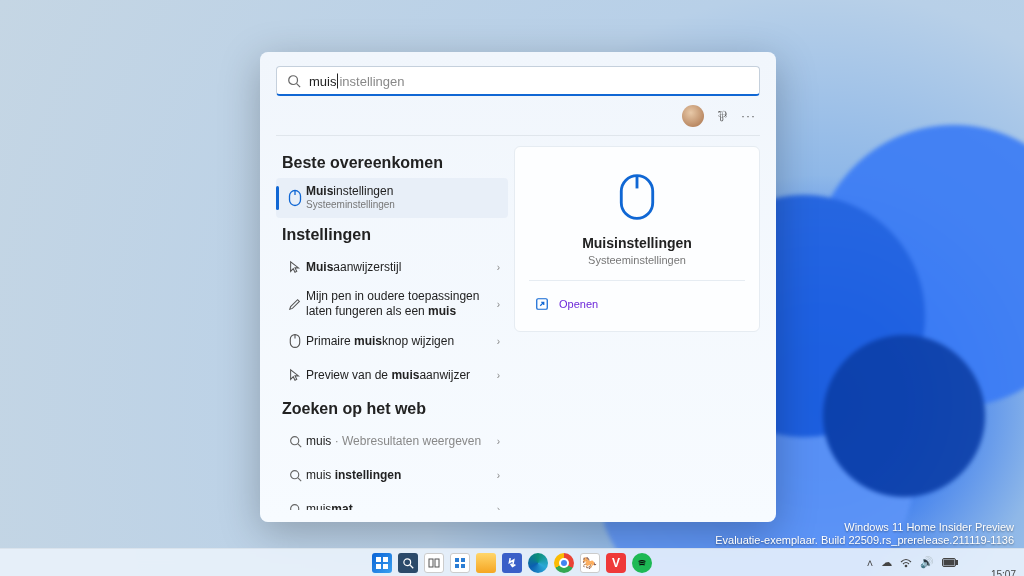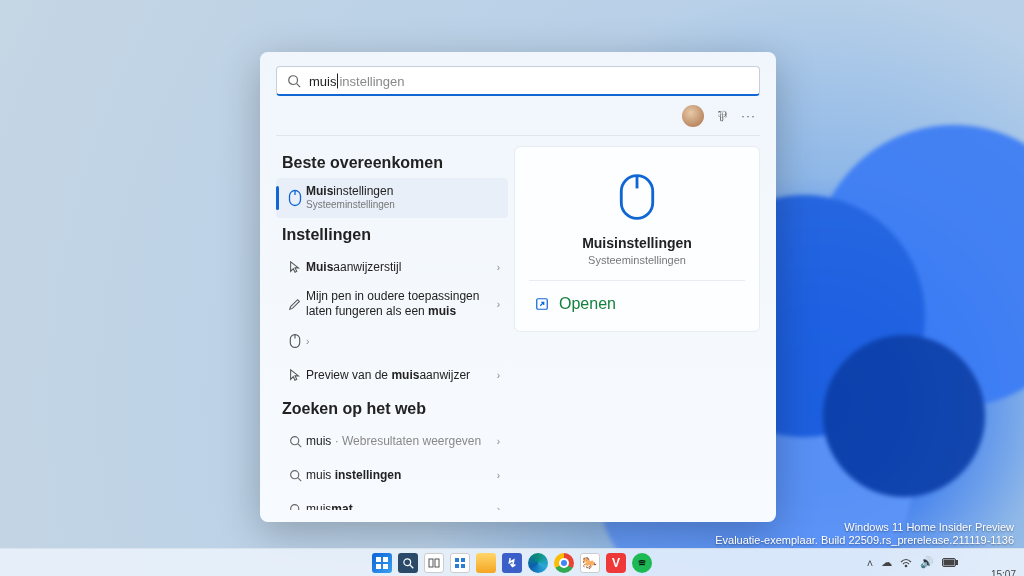--- a/index.html
+++ b/index.html
@@ -64,21 +64,21 @@
   .detail-card {
     background: #fdfeff; border: 1px solid #e6ecf2; border-radius: 6px; padding: 18px 14px 10px;
     display: flex; flex-direction: column; align-items: center;
   }
   .mouse-big { margin: 6px 0 12px; }
   .detail-title { font-size: 14px; font-weight: 600; color: #222; }
   .detail-sub { font-size: 11px; color: #777; margin-top: 3px; margin-bottom: 14px; }
   .hr { align-self: stretch; height: 1px; background: #e6ecf2; margin-bottom: 6px; }
   .action-row {
     align-self: stretch; display: flex; align-items: center; gap: 10px; height: 34px; padding: 0 6px;
-    font-size: 16px; color: #15803d; cursor: pointer; border-radius: 4px;
+    font-size: 11px; color: #6d28d9; cursor: pointer; border-radius: 4px;
   }
   .open-icn { color: #1067d4; }
 
   .watermark {
     position: absolute; right: 10px; bottom: 28px; text-align: right; color: #fff;
     font-size: 11px; line-height: 1.25; text-shadow: 0 1px 2px rgba(0,0,0,0.4);
   }
   .taskbar {
     position: absolute; left: 0; right: 0; bottom: 0; height: 28px;
     background: rgba(235,243,252,0.88); backdrop-filter: blur(6px);
@@ -167,20 +167,21 @@
         <div class="chev">›</div>
       </div>
 
       <div class="result">
         <div class="icn">
           <svg width="12" height="16" viewBox="0 0 14 18" fill="none" stroke="#555" stroke-width="1.3">
               <rect x="1.5" y="1.5" width="11" height="15" rx="5.5"></rect>
               <line x1="7" y1="1.5" x2="7" y2="6"></line>
             </svg>
         </div>
+        <div class="txt"><span>Primaire </span><b>muis</b><span>knop wijzigen</span></div>
         <div class="chev">›</div>
       </div>
 
       <div class="result">
         <div class="icn">
           <svg width="14" height="14" viewBox="0 0 16 16" fill="none" stroke="#555" stroke-width="1.2">
               <path d="M3 2 L3 13 L6 10 L8 14 L10 13 L8 9 L12 9 Z"></path>
             </svg>
         </div>
         <div class="txt"><span>Preview van de </span><b>muis</b><span>aanwijzer</span></div>

